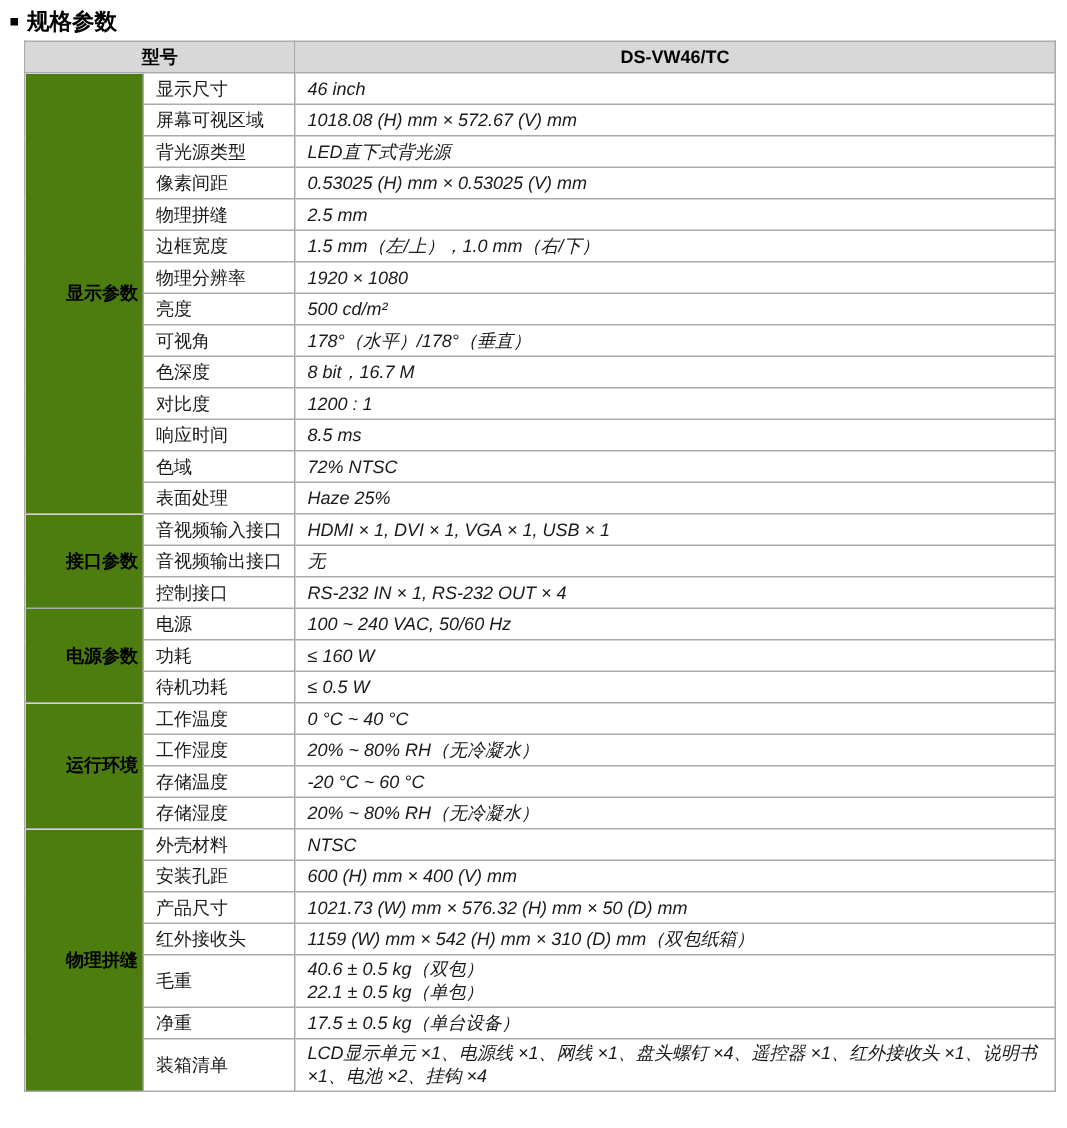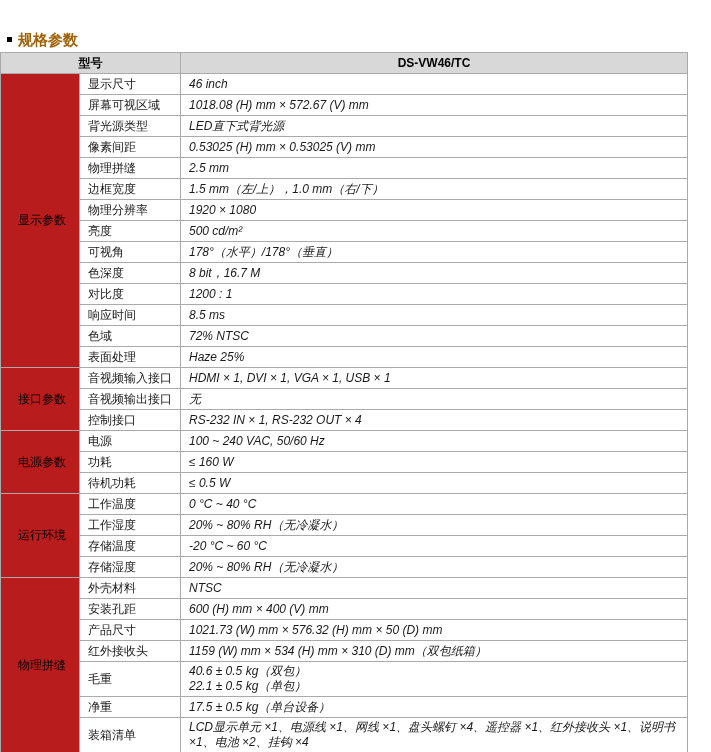--- a/index.html
+++ b/index.html
@@ -18,34 +18,34 @@
     width: 711px;
     height: 752px;
     box-sizing: border-box;
   }
   .doc-title {
     display: flex;
     align-items: center;
     padding: 7px 0 5px 7px;
     font-size: 15px;
     font-weight: bold;
-    color: #a16207;
-    margin-top: 25px;
+    color: #000000;
   }
   .bullet-square {
     display: inline-block;
     width: 5px;
     height: 5px;
     background: #000000;
     margin-right: 6px;
     flex: 0 0 auto;
   }
   table.spec-table {
     border-collapse: collapse;
     table-layout: fixed;
+    margin-left: 16px;
     width: 687px;
     border: 1px solid #9b9b9b;
   }
   .spec-table col.c-group { width: 79px; }
   .spec-table col.c-label { width: 101px; }
   .spec-table col.c-value { width: 507px; }
   .spec-table th, .spec-table td {
     border: 1px solid #aaaaaa;
     box-sizing: border-box;
     vertical-align: middle;
@@ -54,25 +54,25 @@
   .spec-table thead th {
     background: #d8d8d8;
     font-weight: bold;
     color: #000000;
     height: 21px;
     text-align: center;
     padding: 2px 4px;
   }
   .spec-table tbody tr { height: 21px; }
   td.group-cell {
-    font-weight: normal;
+    font-weight: bold;
     color: #000000;
-    text-align: center;
+    text-align: right;
     padding: 2px 3px 2px 7px;
-    background: #b91c1c;
+    background: #4d7c0f;
   }
   td.label-cell {
     padding: 2px 3px 2px 8px;
     background: #ffffff;
   }
   td.value-cell {
     padding: 2px 6px 2px 8px;
     background: #ffffff;
     white-space: pre-line;
     font-style: italic;
@@ -209,21 +209,21 @@
         <tr>
           <td class="label-cell">安装孔距</td>
           <td class="value-cell">600 (H) mm × 400 (V) mm</td>
         </tr>
         <tr>
           <td class="label-cell">产品尺寸</td>
           <td class="value-cell">1021.73 (W) mm × 576.32 (H) mm × 50 (D) mm</td>
         </tr>
         <tr>
           <td class="label-cell">红外接收头</td>
-          <td class="value-cell">1159 (W) mm × 534 (H) mm × 310 (D) mm（双包纸箱）</td>
+          <td class="value-cell">1159 (W) mm × 542 (H) mm × 310 (D) mm（双包纸箱）</td>
         </tr>
         <tr>
           <td class="label-cell">毛重</td>
           <td class="value-cell">40.6 ± 0.5 kg（双包）
 22.1 ± 0.5 kg（单包）</td>
         </tr>
         <tr>
           <td class="label-cell">净重</td>
           <td class="value-cell">17.5 ± 0.5 kg（单台设备）</td>
         </tr>

